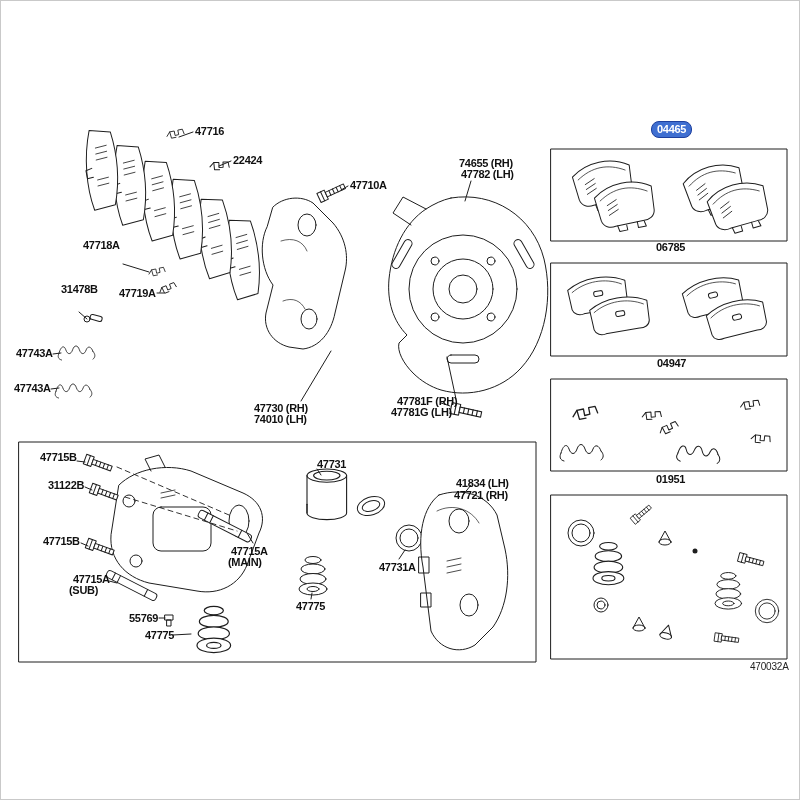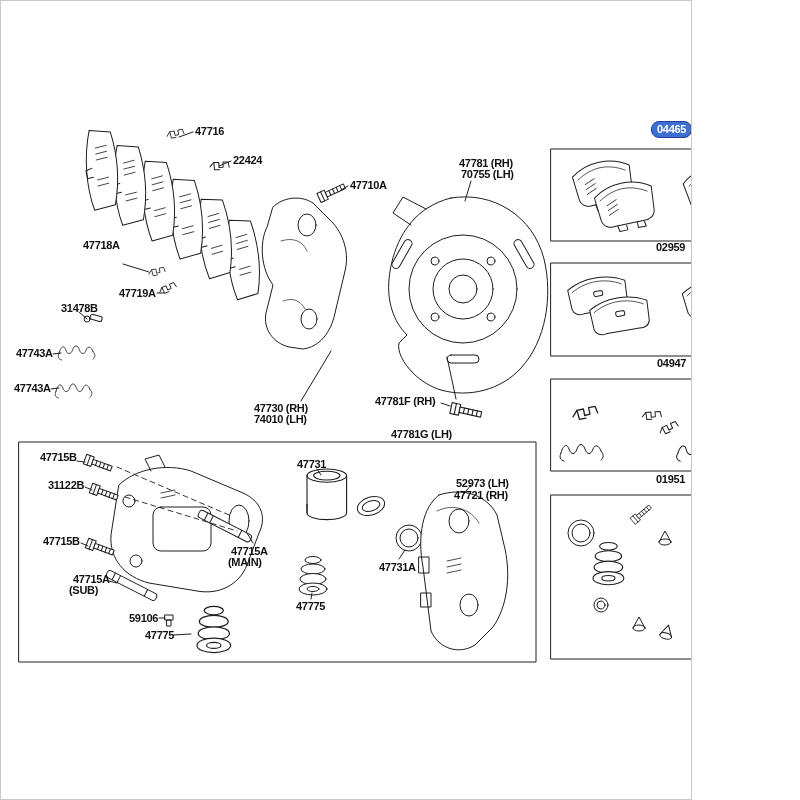--- a/index.html
+++ b/index.html
@@ -1,16 +1,16 @@
 <!DOCTYPE html>
 <html><head>
 <meta charset="utf-8">
 <style>
   html,body{margin:0;padding:0;background:#fff}
-  .frame{position:relative;width:692px;height:800px;background:#ffffff;border:1px solid #c9c9c9;
+  .frame{position:relative;width:800px;height:800px;background:#ffffff;border:1px solid #c9c9c9;
          box-sizing:border-box;font-family:"Liberation Sans",sans-serif;overflow:hidden}
   svg.art{position:absolute;left:0;top:0}
   .art path,.art rect,.art line,.art circle,.art ellipse,.art polyline{
       stroke:#1e1e1e;stroke-width:1;fill:none;stroke-linecap:round;stroke-linejoin:round}
   .art .solid{fill:#ffffff}
   .art .hatch{stroke-width:0.8}
   .art .thin{stroke-width:0.7}
   .art .dash{stroke-dasharray:5 4;stroke-width:0.9}
   .art .fillb{fill:#1e1e1e;stroke:none}
   .pl{position:absolute;font-weight:bold;font-size:11px;line-height:11px;color:#101010;
@@ -278,46 +278,46 @@
     <use href="#cap" transform="translate(666,630) rotate(15)"></use>
     <use href="#bolt" transform="translate(714,636) rotate(8) scale(0.85)"></use>
     <circle cx="600" cy="604" r="7"></circle>
         <circle cx="600" cy="604" r="4"></circle>
   </g>
 </svg>
 
 <div class="pl" style="left:194px;top:125px">47716</div>
 <div class="pl" style="left:232px;top:154px">22424</div>
 <div class="pl" style="left:349px;top:179px">47710A</div>
-<div class="pl" style="left:458px;top:157px">47781 (RH)</div>
-<div class="pl" style="left:460px;top:168px">70755 (LH)</div>
+<div class="pl" style="left:458px;top:157px">74655 (RH)</div>
+<div class="pl" style="left:460px;top:168px">47782 (LH)</div>
 <div class="pl" style="left:82px;top:239px">47718A</div>
 <div class="pl" style="left:118px;top:287px">47719A</div>
-<div class="pl" style="left:60px;top:302px">31478B</div>
+<div class="pl" style="left:60px;top:283px">31478B</div>
 <div class="pl" style="left:15px;top:347px">47743A</div>
 <div class="pl" style="left:13px;top:382px">47743A</div>
 <div class="pl" style="left:253px;top:402px">47730 (RH)</div>
 <div class="pl" style="left:253px;top:413px">74010 (LH)</div>
-<div class="pl" style="left:374px;top:395px">47781F (RH)</div>
-<div class="pl" style="left:390px;top:428px">47781G (LH)</div>
+<div class="pl" style="left:396px;top:395px">47781F (RH)</div>
+<div class="pl" style="left:390px;top:406px">47781G (LH)</div>
 <div class="pl" style="left:39px;top:451px">47715B</div>
 <div class="pl" style="left:47px;top:479px">31122B</div>
 <div class="pl" style="left:42px;top:535px">47715B</div>
 <div class="pl" style="left:72px;top:573px">47715A</div>
 <div class="pl" style="left:68px;top:584px">(SUB)</div>
 <div class="pl" style="left:230px;top:545px">47715A</div>
 <div class="pl" style="left:227px;top:556px">(MAIN)</div>
-<div class="pl" style="left:128px;top:612px">59106</div>
+<div class="pl" style="left:128px;top:612px">55769</div>
 <div class="pl" style="left:144px;top:629px">47775</div>
-<div class="pl" style="left:296px;top:458px">47731</div>
+<div class="pl" style="left:316px;top:458px">47731</div>
 <div class="pl" style="left:378px;top:561px">47731A</div>
 <div class="pl" style="left:295px;top:600px">47775</div>
 <div class="pl" style="left:453px;top:489px">47721 (RH)</div>
-<div class="pl" style="left:455px;top:477px">52973 (LH)</div>
+<div class="pl" style="left:455px;top:477px">41834 (LH)</div>
 
 <div class="hl" style="left:650px;top:120px">04465</div>
-<div class="pl" style="left:655px;top:241px">02959</div>
+<div class="pl" style="left:655px;top:241px">06785</div>
 <div class="pl" style="left:656px;top:357px">04947</div>
 <div class="pl" style="left:655px;top:473px">01951</div>
 
 <div class="doc" style="left:749px;top:660px">470032A</div>
 
 </div>
 
 </body></html>

